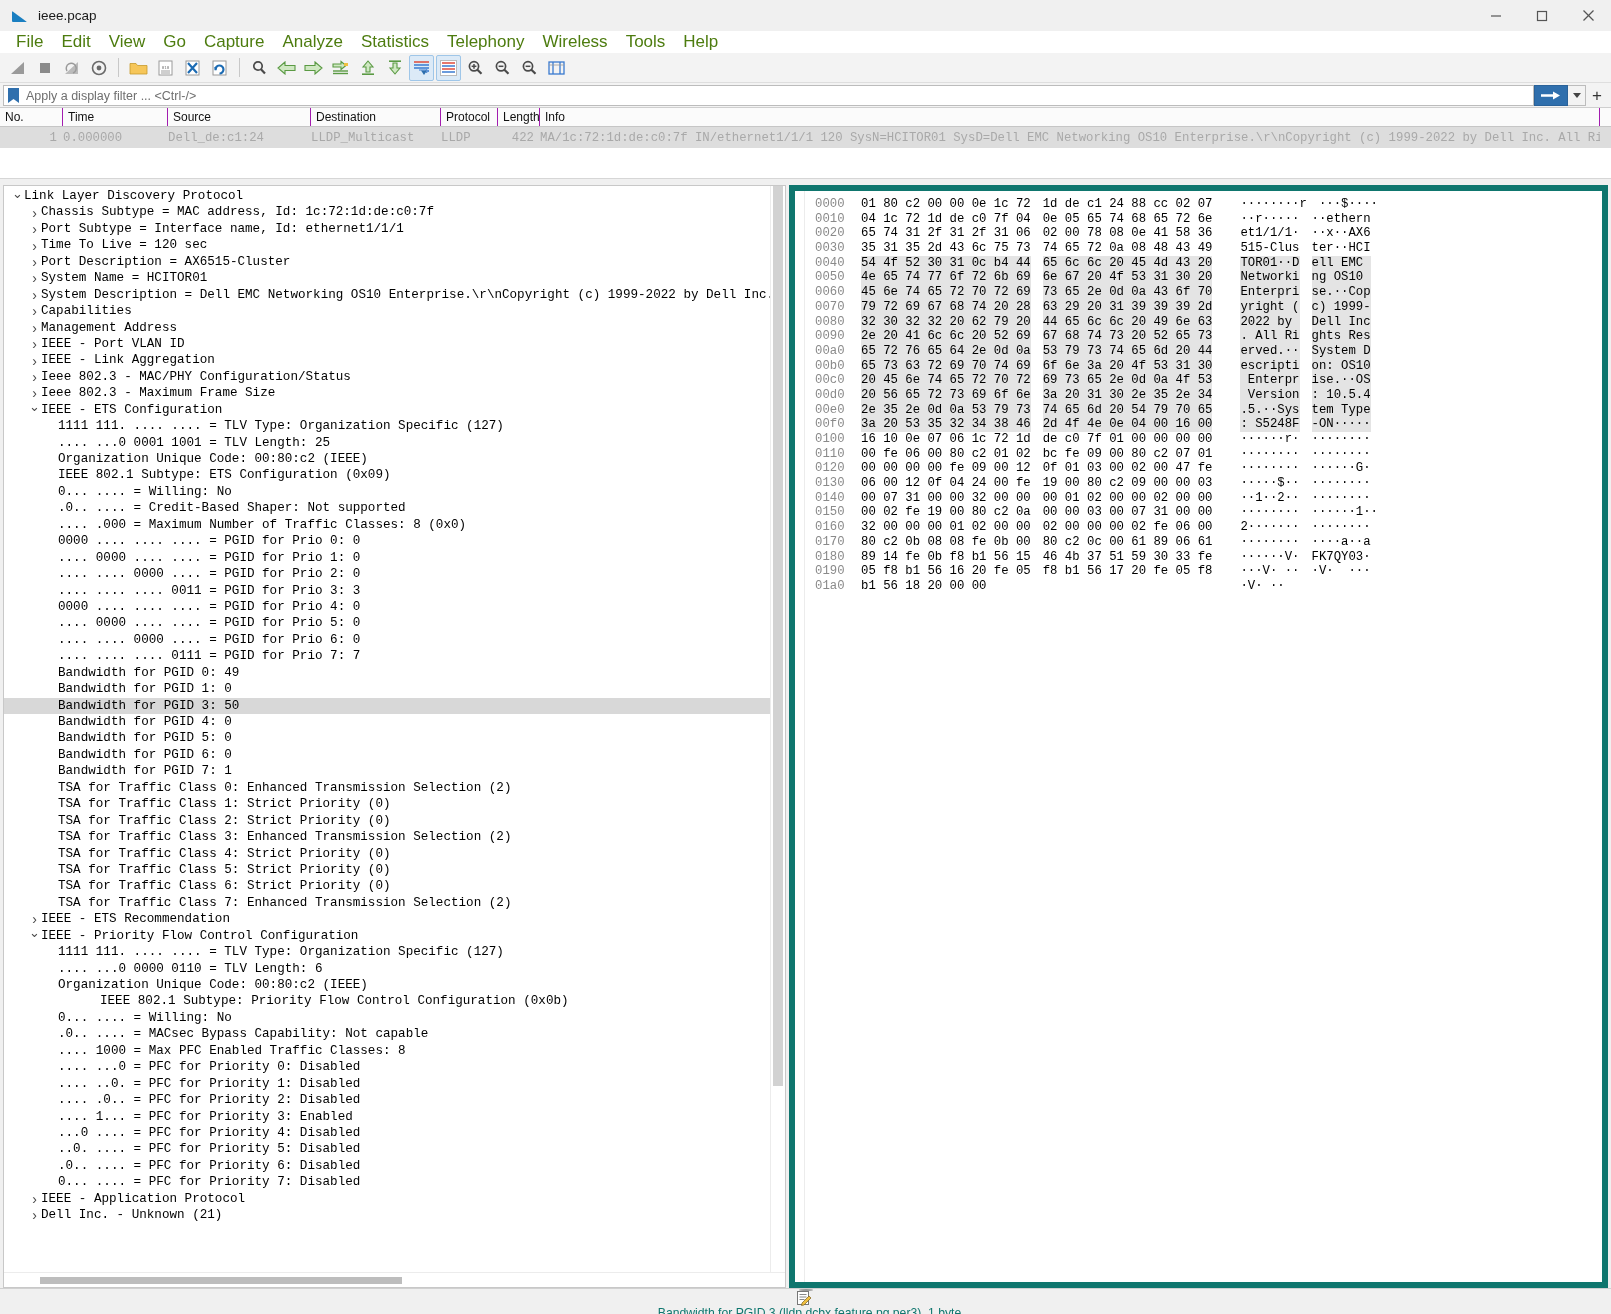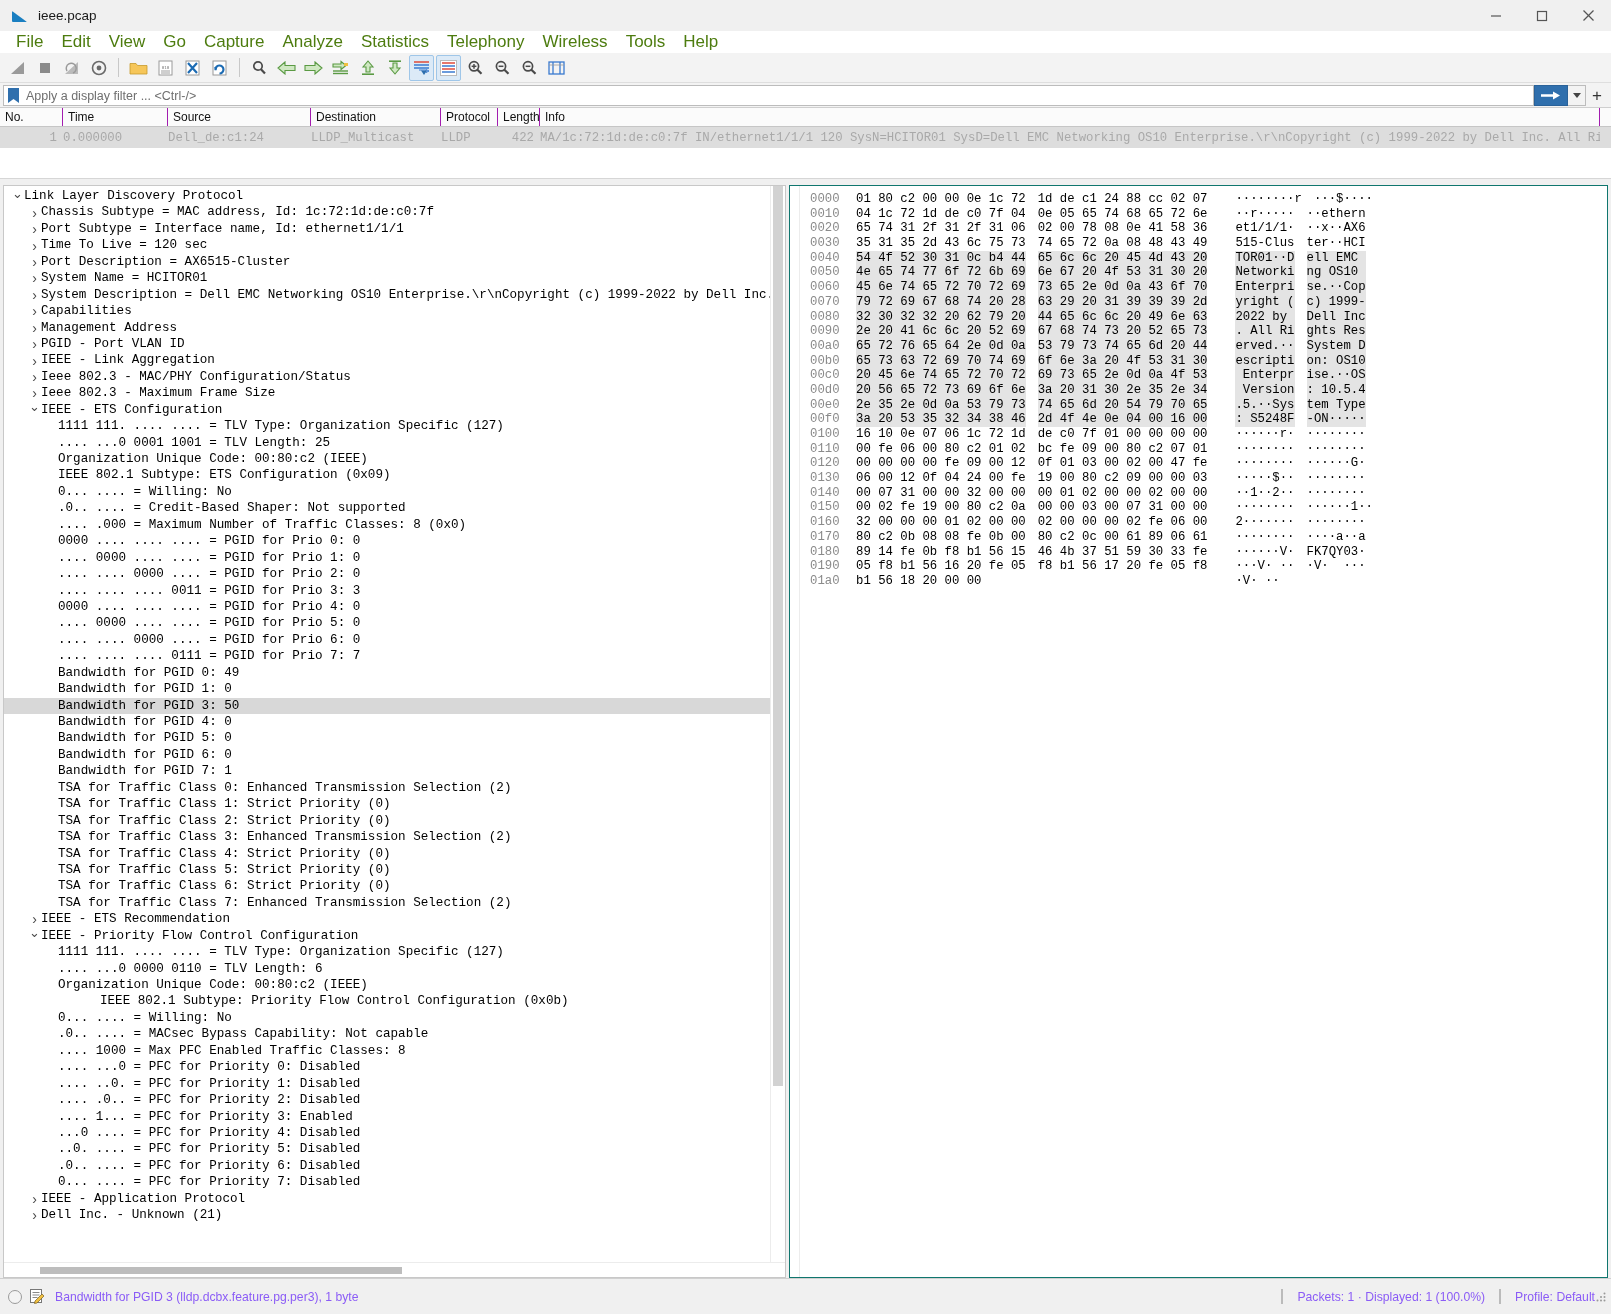--- a/index.html
+++ b/index.html
@@ -194,21 +194,21 @@
   }
   .hscroll-thumb {
     position: absolute; top: 4px; height: 7px;
     background: #bdbdbd;
   }
 
   
   .bytes-pane {
     flex: 1;
     background: #ffffff;
-    border: 1px solid #0f766e;
+    border: 6px solid #0f766e;
     margin-left: 3px; margin-right: 3px;
     overflow: hidden;
     display: flex;
   }
   .bytes-gutter { width: 10px; background:#fff; border-right:1px solid #ececec;}
   .bytes-inner { flex:1; padding: 6px 0 0 10px; overflow: hidden; }
   .hexline {
     height: 14.7px; line-height: 14.7px;
     font-family: "Liberation Mono", monospace;
     font-size: 12.3px;
@@ -217,26 +217,27 @@
   }
   .hx-off { color: #8a8a8a; width: 46px; }
   .hx-a   { color: #000; }
   .hx-b   { color: #000; margin-left: 12px; }
   .hx-asc { color: #000; margin-left: 28px; }
   .hx-asc2{ color: #000; margin-left: 12px; }
   .hl { background: #e4e4e4; }
 
   
   .statusbar {
-    height: 36px; min-height: 26px;
+    height: 26px; min-height: 26px;
     background: #f0f0f0;
     border-top: 1px solid #d0d0d0;
     display: flex; align-items: center;
-    font-size: 12.2px; color: #8b5cf6;
+    font-size: 12.2px; color: #0f766e;
     padding-left: 8px;
+    flex-direction: column;
   }
   .sb-sep { width: 2px; height: 15px; border-left:1px solid #bbb; border-right:1px solid #bbb; margin: 0 14px; }
   .sb-expert { width: 14px; height: 14px; border-radius: 50%;
                background: #f4f4f4; border: 1px solid #9a9a9a; margin-right: 8px; }
   .sb-note { width: 14px; height: 15px; margin-right: 11px; }
   .sb-grip { margin-left: auto; margin-right: 4px; width: 12px; height: 12px; }
 </style>
 </head>
 <body>
 
@@ -503,21 +504,21 @@
           <div class="tnode" style="padding-left: 24px;">
             <span class="twist" style="font-size: 14px;">›</span>
             <span class="tlabel">Capabilities</span>
           </div>
           <div class="tnode" style="padding-left: 24px;">
             <span class="twist" style="font-size: 14px;">›</span>
             <span class="tlabel">Management Address</span>
           </div>
           <div class="tnode" style="padding-left: 24px;">
             <span class="twist" style="font-size: 14px;">›</span>
-            <span class="tlabel">PGID - Port VLAN ID</span>
+            <span class="tlabel">IEEE - Port VLAN ID</span>
           </div>
           <div class="tnode" style="padding-left: 24px;">
             <span class="twist" style="font-size: 14px;">›</span>
             <span class="tlabel">IEEE - Link Aggregation</span>
           </div>
           <div class="tnode" style="padding-left: 24px;">
             <span class="twist" style="font-size: 14px;">›</span>
             <span class="tlabel">Ieee 802.3 - MAC/PHY Configuration/Status</span>
           </div>
           <div class="tnode" style="padding-left: 24px;">

